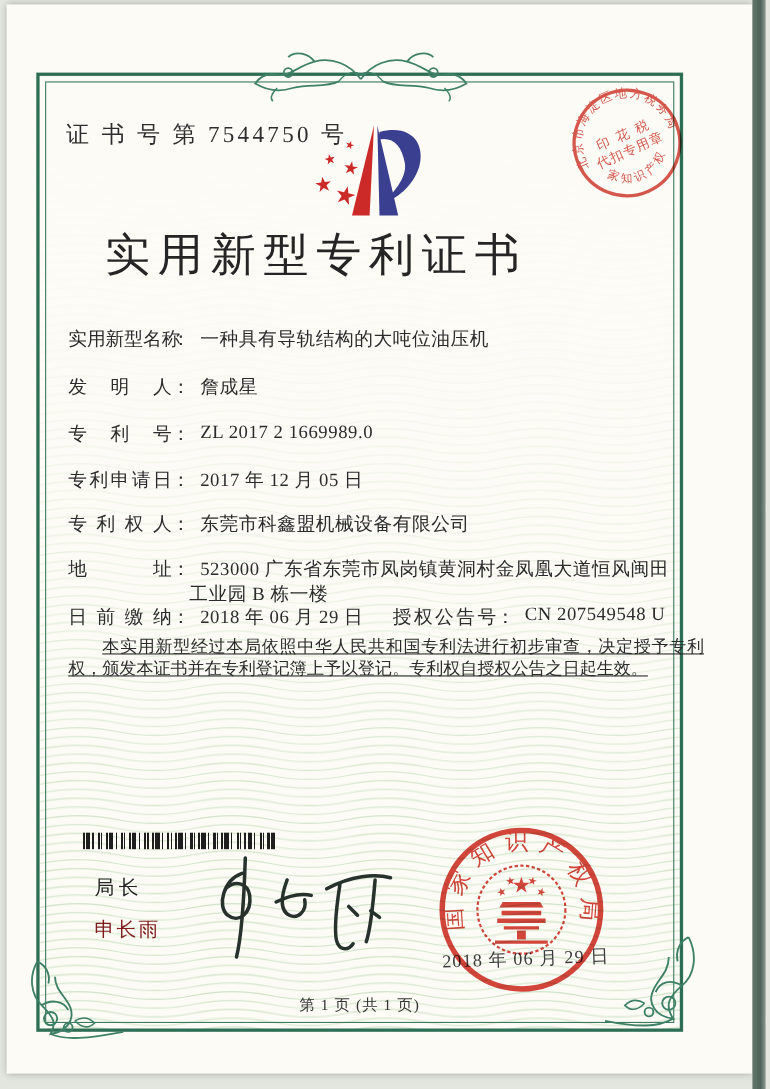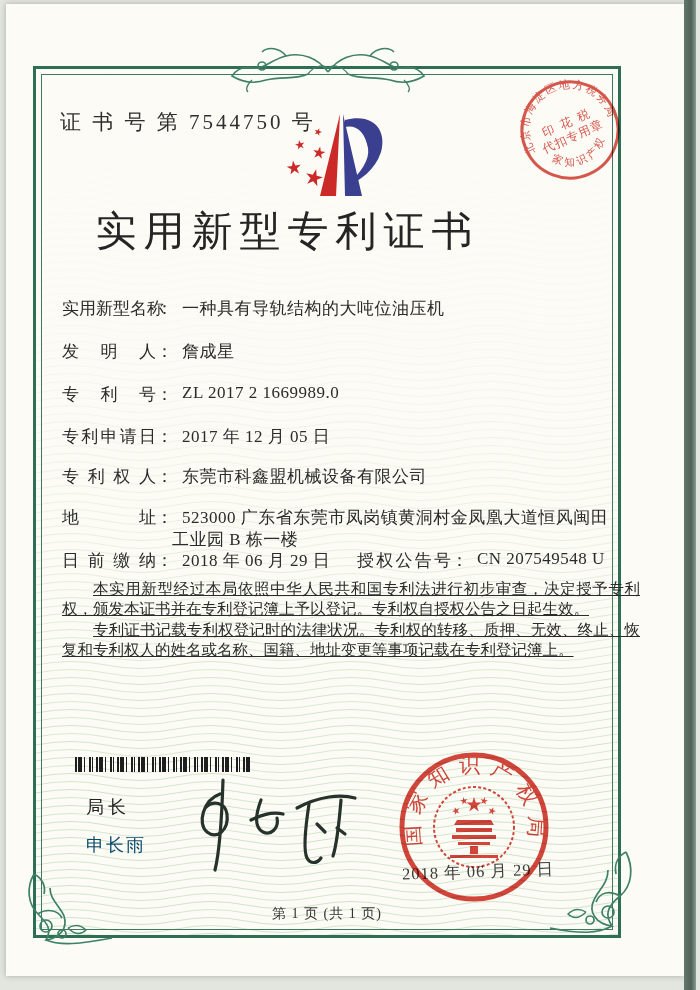--- a/index.html
+++ b/index.html
@@ -59,21 +59,21 @@
   .barcode{
     position:absolute;left:75px;top:757px;width:176px;height:15px;
     background:repeating-linear-gradient(90deg,
       #1e1e1e 0 2px,transparent 2px 3px,
       #1e1e1e 3px 7px,transparent 7px 9px,
       #1e1e1e 9px 10px,transparent 10px 14px,
       #1e1e1e 14px 16px,transparent 16px 17px,
       #1e1e1e 17px 18px,transparent 18px 21px);
   }
   .director-title{position:absolute;left:86px;top:795px;font-size:18px;color:#222;letter-spacing:4px;}
-  .director-name{position:absolute;left:86px;top:833px;font-size:18px;color:#0c4a6e;letter-spacing:2px;}
+  .director-name{position:absolute;left:86px;top:833px;font-size:18px;color:#7f1d1d;letter-spacing:2px;}
   .autograph{position:absolute;left:185px;top:772px;}
   .seal{position:absolute;left:396px;top:749px;mix-blend-mode:multiply;opacity:.95;}
   .seal-date{
     position:absolute;left:402px;top:861px;width:150px;text-align:center;
     font-size:16.5px;color:#3c3c3c;letter-spacing:1px;transform:rotate(-2deg);white-space:nowrap;
   }
   .tax-stamp{position:absolute;left:514px;top:74px;mix-blend-mode:multiply;opacity:.9;}
   .footer{
     position:absolute;left:33px;top:905px;width:588px;text-align:center;
     font-size:14px;color:#333;letter-spacing:1px;
@@ -175,21 +175,20 @@
 <div class="addr2">工业园 B 栋一楼</div>
 <div class="row row-grant">
   <span class="lbl">日前缴纳</span><span class="colon">：</span><span class="val">2018 年 06 月 29 日</span>
 </div>
 <div class="grant-no">
   <span class="lbl5">授权公告号</span><span class="colon">：</span><span class="val">CN 207549548 U</span>
 </div>
 
 <div class="body-text">
   <p>本实用新型经过本局依照中华人民共和国专利法进行初步审查，决定授予专利权，颁发本证书并在专利登记簿上予以登记。专利权自授权公告之日起生效。</p>
-  <p>专利证书记载专利权登记时的法律状况。专利权的转移、质押、无效、终止、恢复和专利权人的姓名或名称、国籍、地址变更等事项记载在专利登记簿上。</p>
 </div>
 
 <div class="barcode"></div>
 <div class="director-title">局长</div>
 <div class="director-name">申长雨</div>
 
 <svg class="autograph" width="175" height="108">
   <g fill="none" stroke="#26322b" stroke-width="3.2" stroke-linecap="round">
     <path d="M35,22 C18,28 12,52 22,60 C32,68 44,58 42,42 C40,30 28,28 20,36"></path>
     <path d="M38,8 C37,40 35,78 30,98"></path>

